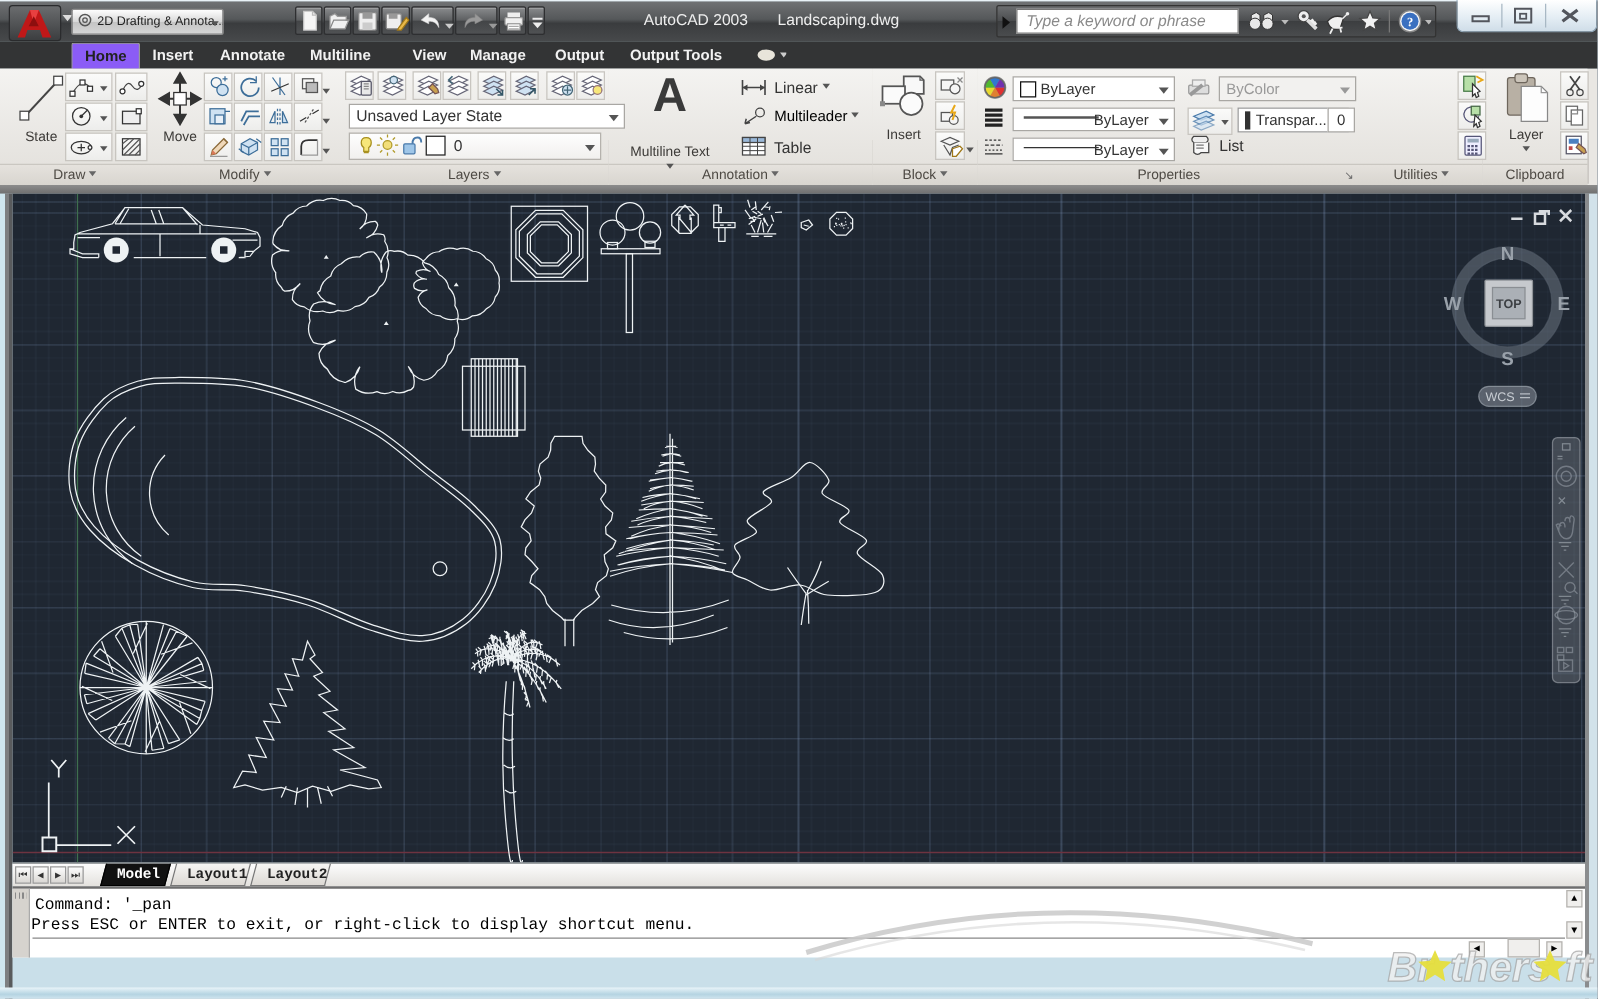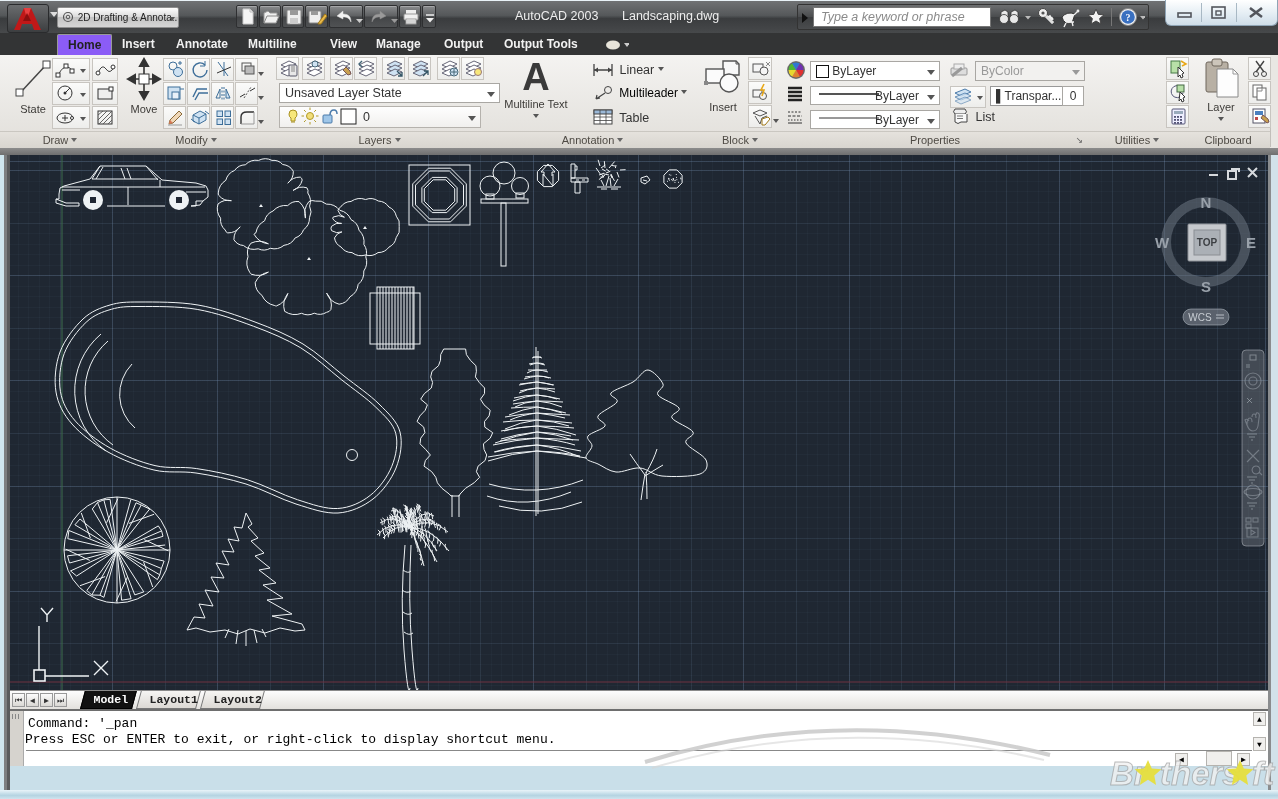--- a/index.html
+++ b/index.html
@@ -428,21 +428,21 @@
             <line x1="19.0" y1="9.0" x2="16.5" y2="9.0"></line>
             <line x1="20.8" y1="4.8" x2="19.0" y2="3.0"></line>
             <line x1="25.0" y1="3.0" x2="25.0" y2="0.5"></line>
             <line x1="29.2" y1="4.8" x2="31.0" y2="3.0"></line>
           </g>
           <rect x="38" y="8" width="9" height="8" rx="1" fill="#9fc6e8" stroke="#4a7aaa"></rect>
           <path d="M45,8 q0,-5 4,-5 q3,0 3,4" fill="none" stroke="#4a7aaa" stroke-width="1.5"></path>
           <rect x="56" y="2" width="15" height="15" fill="#fff" stroke="#222"></rect>
           <text x="78" y="14" font-size="12.5" fill="#333" font-family="Liberation Sans">0</text>
         </svg><span class="da"></span></div>
-      <div class="bigbtn" style="left:492px;top:2px;width:88px;height:72px"><div style="font-size:38px;font-weight:bold;color:#3a3a3a;line-height:40px">A</div><div style="margin-top:1px">Multiline Text</div><span class="dar" style="border-top-color:#555"></span></div>
+      <div class="bigbtn" style="left:492px;top:2px;width:88px;height:72px"><div style="font-size:38px;font-weight:bold;color:#3a3a3a;line-height:40px">A</div><div style="margin-top:19px">Multiline Text</div><span class="dar" style="border-top-color:#555"></span></div>
       <div class="abs" style="left:590px;top:7px;width:100px;height:20px;font-size:12.5px;color:#333"><svg width="26" height="16" style="vertical-align:-4px">
           <path d="M4,2 L4,14 M22,2 L22,14 M4,8 L22,8" stroke="#444" stroke-width="1.3"></path>
           <path d="M4,8 l4,-2.5 0,5 Z M22,8 l-4,-2.5 0,5 Z" fill="#444"></path>
         </svg> Linear <span class="dar" style="border-top-color:#555"></span></div>
       <div class="abs" style="left:590px;top:30px;width:110px;height:20px;font-size:12px;color:#000000"><svg width="26" height="16" style="vertical-align:-4px">
           <circle cx="18" cy="5" r="3.5" fill="none" stroke="#444"></circle>
           <path d="M15,8 L6,14 M6,14 l1,-4 m-1,4 l4,-1" stroke="#444" stroke-width="1.2"></path>
         </svg> Multileader <span class="dar" style="border-top-color:#555"></span></div>
       <div class="abs" style="left:590px;top:53px;width:100px;height:20px;font-size:12.5px;color:#333"><svg width="26" height="18" style="vertical-align:-4px">
           <rect x="4" y="2" width="18" height="14" fill="#fff" stroke="#444"></rect>

